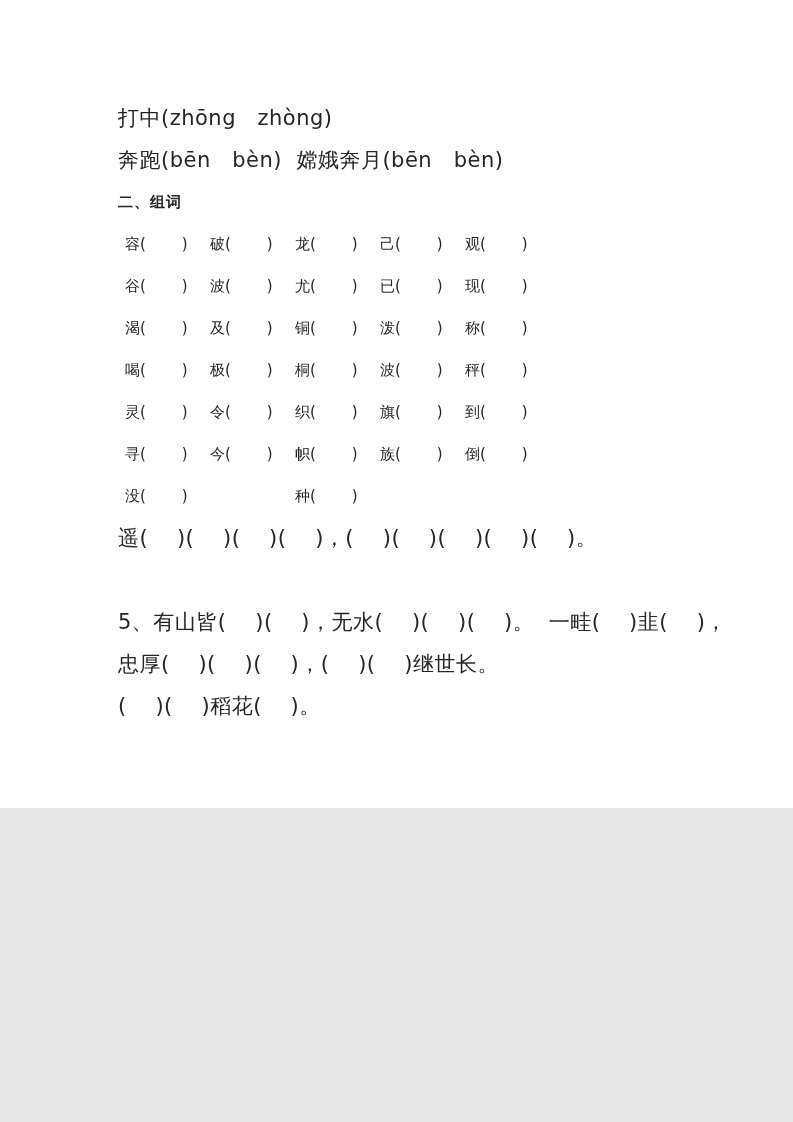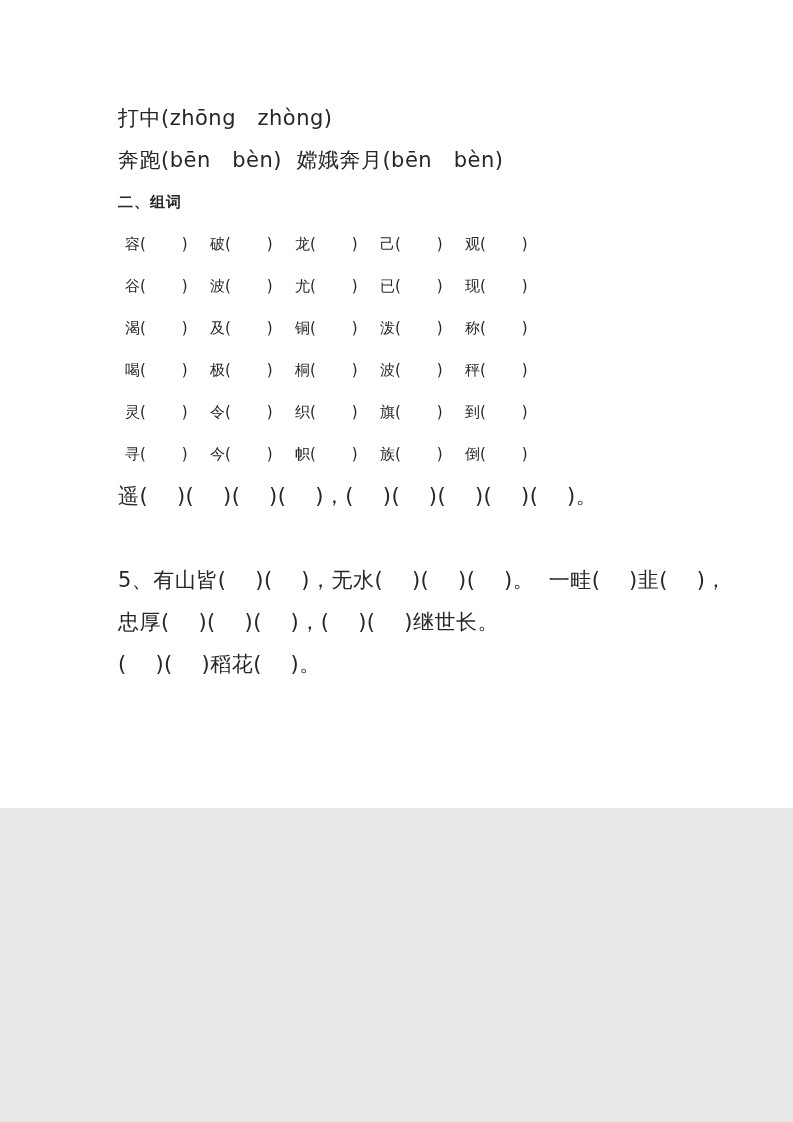--- a/index.html
+++ b/index.html
@@ -73,20 +73,21 @@
     </div>
 
     <h2 class="heading">二、组词</h2>
     <div>
       <div class="zuci-row"><span class="cell"><span>容</span><span class="pr">(</span><span class="blank"></span><span class="pr">)</span></span><span class="cell"><span>破</span><span class="pr">(</span><span class="blank"></span><span class="pr">)</span></span><span class="cell"><span>龙</span><span class="pr">(</span><span class="blank"></span><span class="pr">)</span></span><span class="cell"><span>己</span><span class="pr">(</span><span class="blank"></span><span class="pr">)</span></span><span class="cell"><span>观</span><span class="pr">(</span><span class="blank"></span><span class="pr">)</span></span></div>
       <div class="zuci-row"><span class="cell"><span>谷</span><span class="pr">(</span><span class="blank"></span><span class="pr">)</span></span><span class="cell"><span>波</span><span class="pr">(</span><span class="blank"></span><span class="pr">)</span></span><span class="cell"><span>尤</span><span class="pr">(</span><span class="blank"></span><span class="pr">)</span></span><span class="cell"><span>已</span><span class="pr">(</span><span class="blank"></span><span class="pr">)</span></span><span class="cell"><span>现</span><span class="pr">(</span><span class="blank"></span><span class="pr">)</span></span></div>
       <div class="zuci-row"><span class="cell"><span>渴</span><span class="pr">(</span><span class="blank"></span><span class="pr">)</span></span><span class="cell"><span>及</span><span class="pr">(</span><span class="blank"></span><span class="pr">)</span></span><span class="cell"><span>铜</span><span class="pr">(</span><span class="blank"></span><span class="pr">)</span></span><span class="cell"><span>泼</span><span class="pr">(</span><span class="blank"></span><span class="pr">)</span></span><span class="cell"><span>称</span><span class="pr">(</span><span class="blank"></span><span class="pr">)</span></span></div>
       <div class="zuci-row"><span class="cell"><span>喝</span><span class="pr">(</span><span class="blank"></span><span class="pr">)</span></span><span class="cell"><span>极</span><span class="pr">(</span><span class="blank"></span><span class="pr">)</span></span><span class="cell"><span>桐</span><span class="pr">(</span><span class="blank"></span><span class="pr">)</span></span><span class="cell"><span>波</span><span class="pr">(</span><span class="blank"></span><span class="pr">)</span></span><span class="cell"><span>秤</span><span class="pr">(</span><span class="blank"></span><span class="pr">)</span></span></div>
       <div class="zuci-row"><span class="cell"><span>灵</span><span class="pr">(</span><span class="blank"></span><span class="pr">)</span></span><span class="cell"><span>令</span><span class="pr">(</span><span class="blank"></span><span class="pr">)</span></span><span class="cell"><span>织</span><span class="pr">(</span><span class="blank"></span><span class="pr">)</span></span><span class="cell"><span>旗</span><span class="pr">(</span><span class="blank"></span><span class="pr">)</span></span><span class="cell"><span>到</span><span class="pr">(</span><span class="blank"></span><span class="pr">)</span></span></div>
       <div class="zuci-row"><span class="cell"><span>寻</span><span class="pr">(</span><span class="blank"></span><span class="pr">)</span></span><span class="cell"><span>今</span><span class="pr">(</span><span class="blank"></span><span class="pr">)</span></span><span class="cell"><span>帜</span><span class="pr">(</span><span class="blank"></span><span class="pr">)</span></span><span class="cell"><span>族</span><span class="pr">(</span><span class="blank"></span><span class="pr">)</span></span><span class="cell"><span>倒</span><span class="pr">(</span><span class="blank"></span><span class="pr">)</span></span></div>
+      <div class="zuci-row"><span class="cell"><span>没</span><span class="pr">(</span><span class="blank"></span><span class="pr">)</span></span><span class="cell"></span><span class="cell"><span>种</span><span class="pr">(</span><span class="blank"></span><span class="pr">)</span></span></div>
     </div>
 
     <div class="item-block-1">
       <p class="line">遥(    )(    )(    )(    )，(    )(    )(    )(    )(    )。</p>
     </div>
     <div>
       <p class="line">5、有山皆(    )(    )，无水(    )(    )(    )。  一畦(    )韭(    )，</p>
       <p class="line">忠厚(    )(    )(    )，(    )(    )继世长。</p>
       <p class="line">(    )(    )稻花(    )。</p>
     </div>

